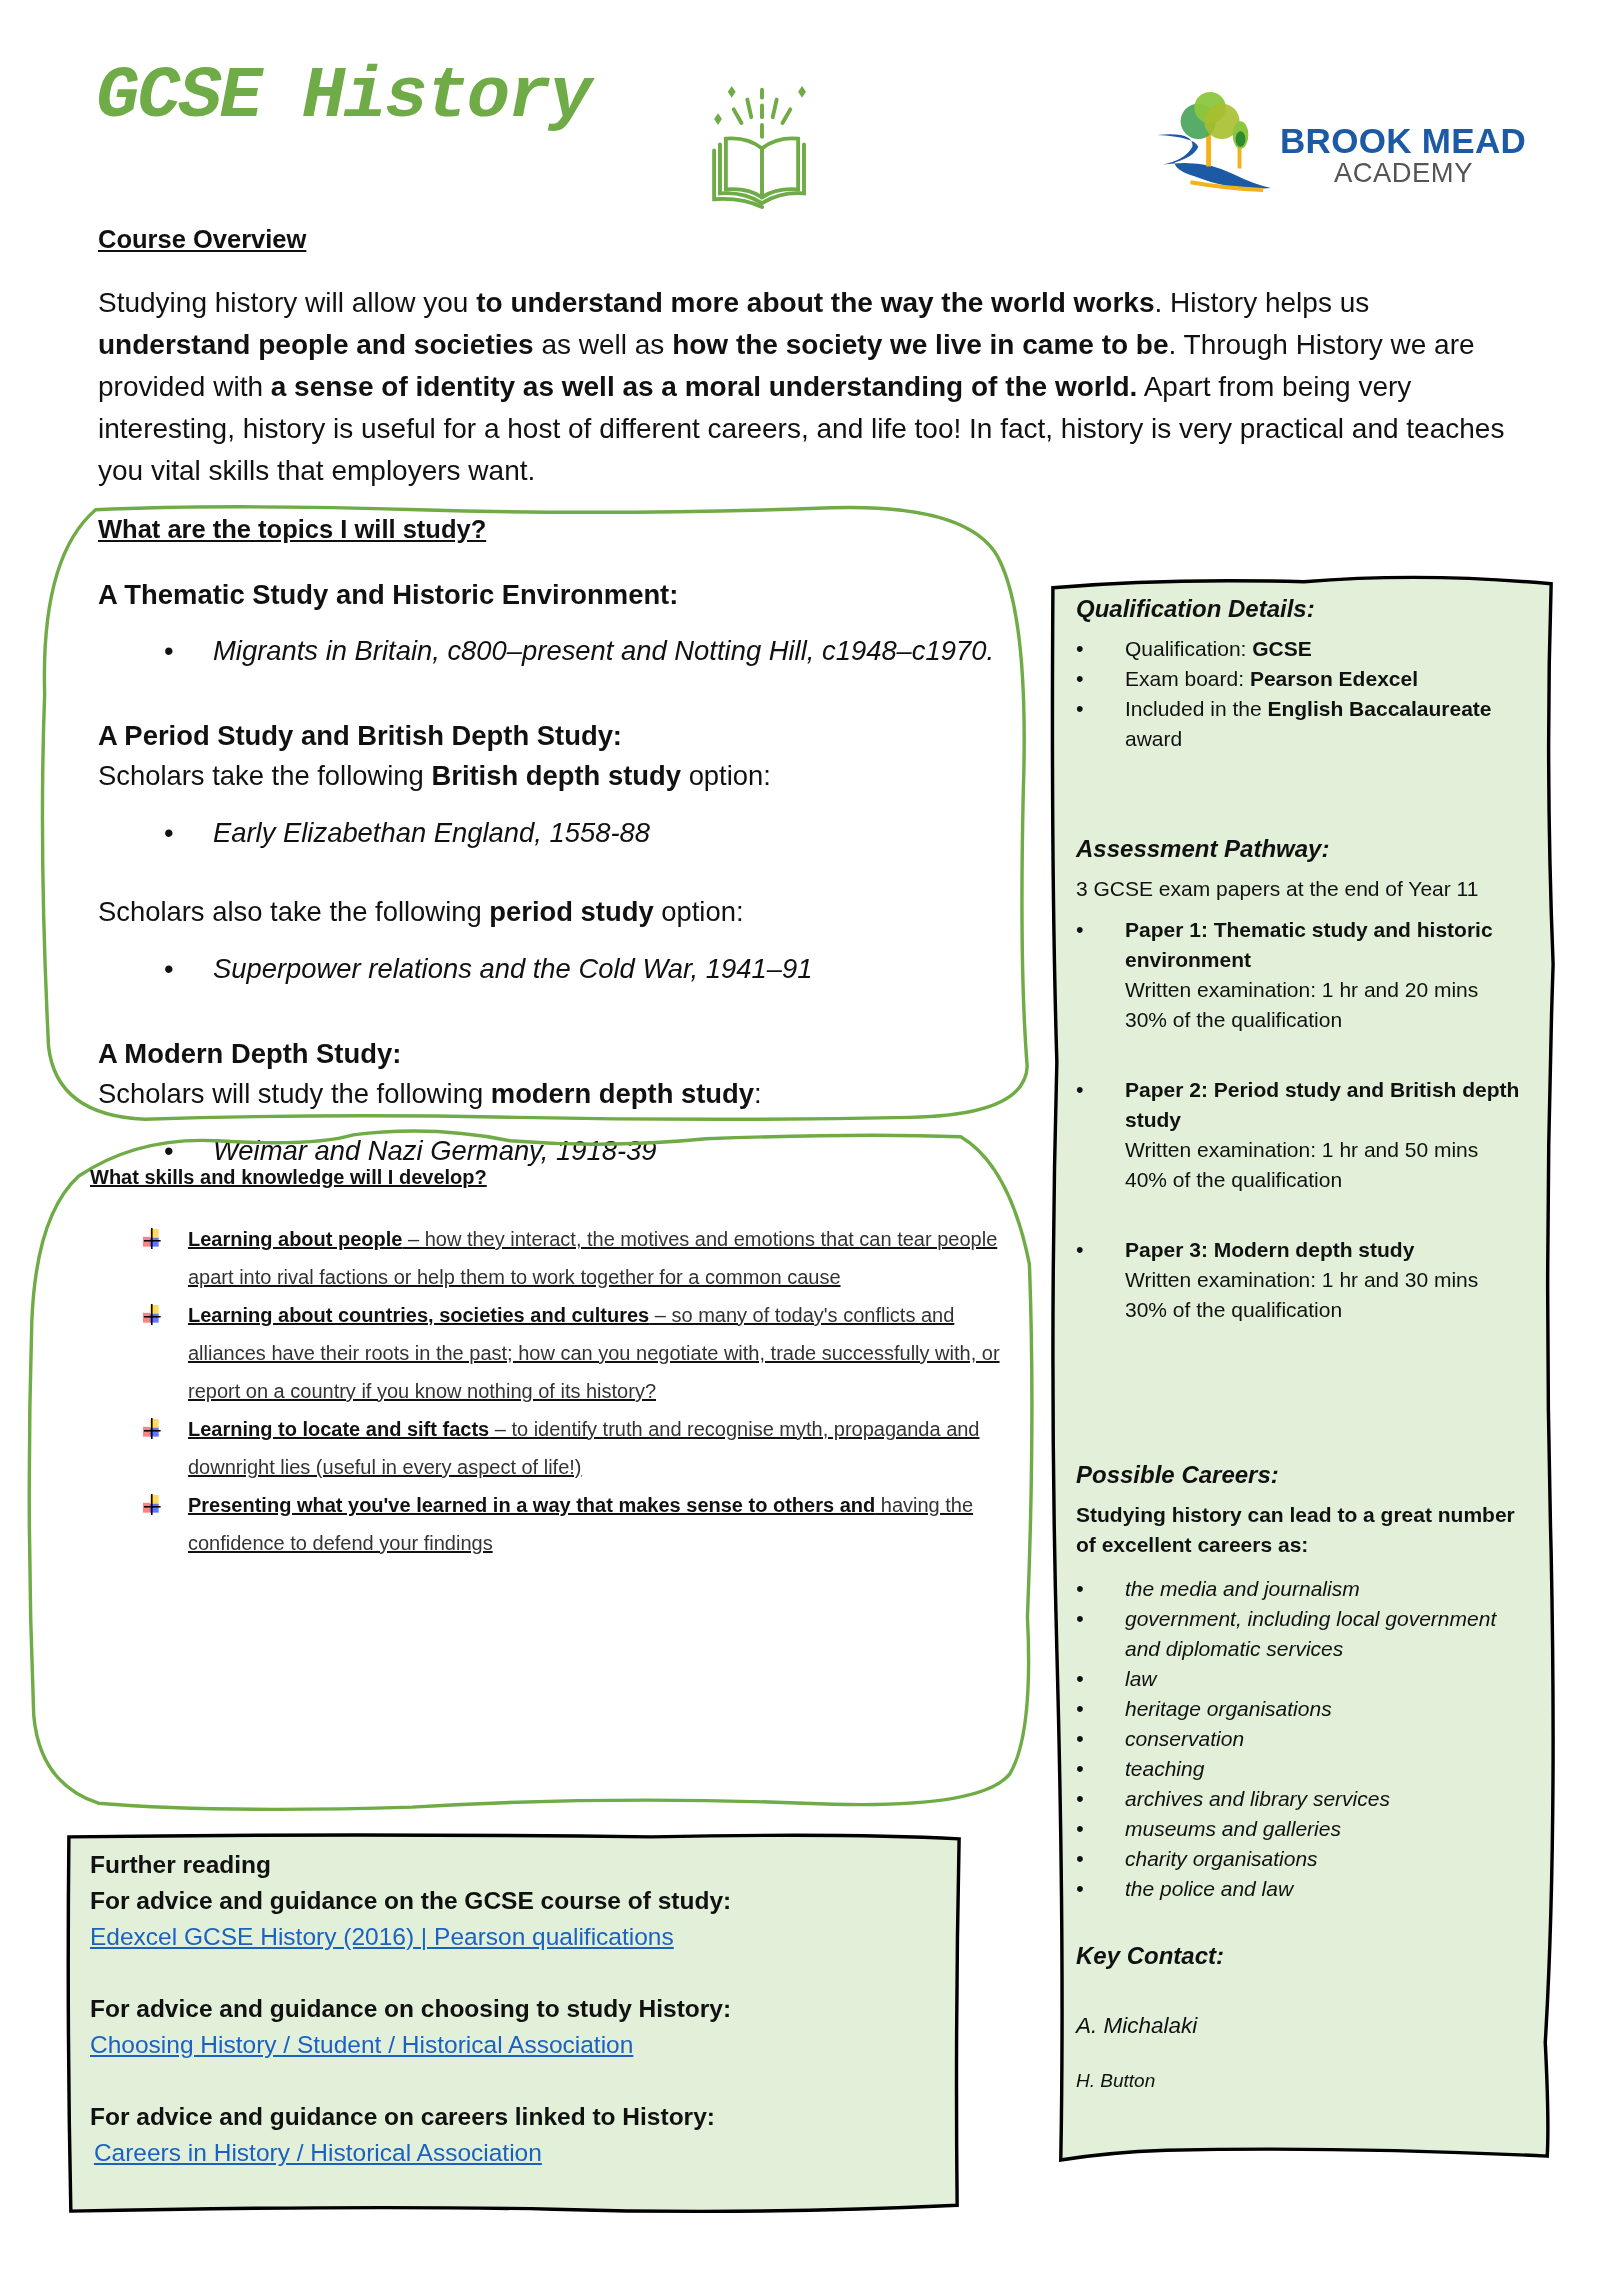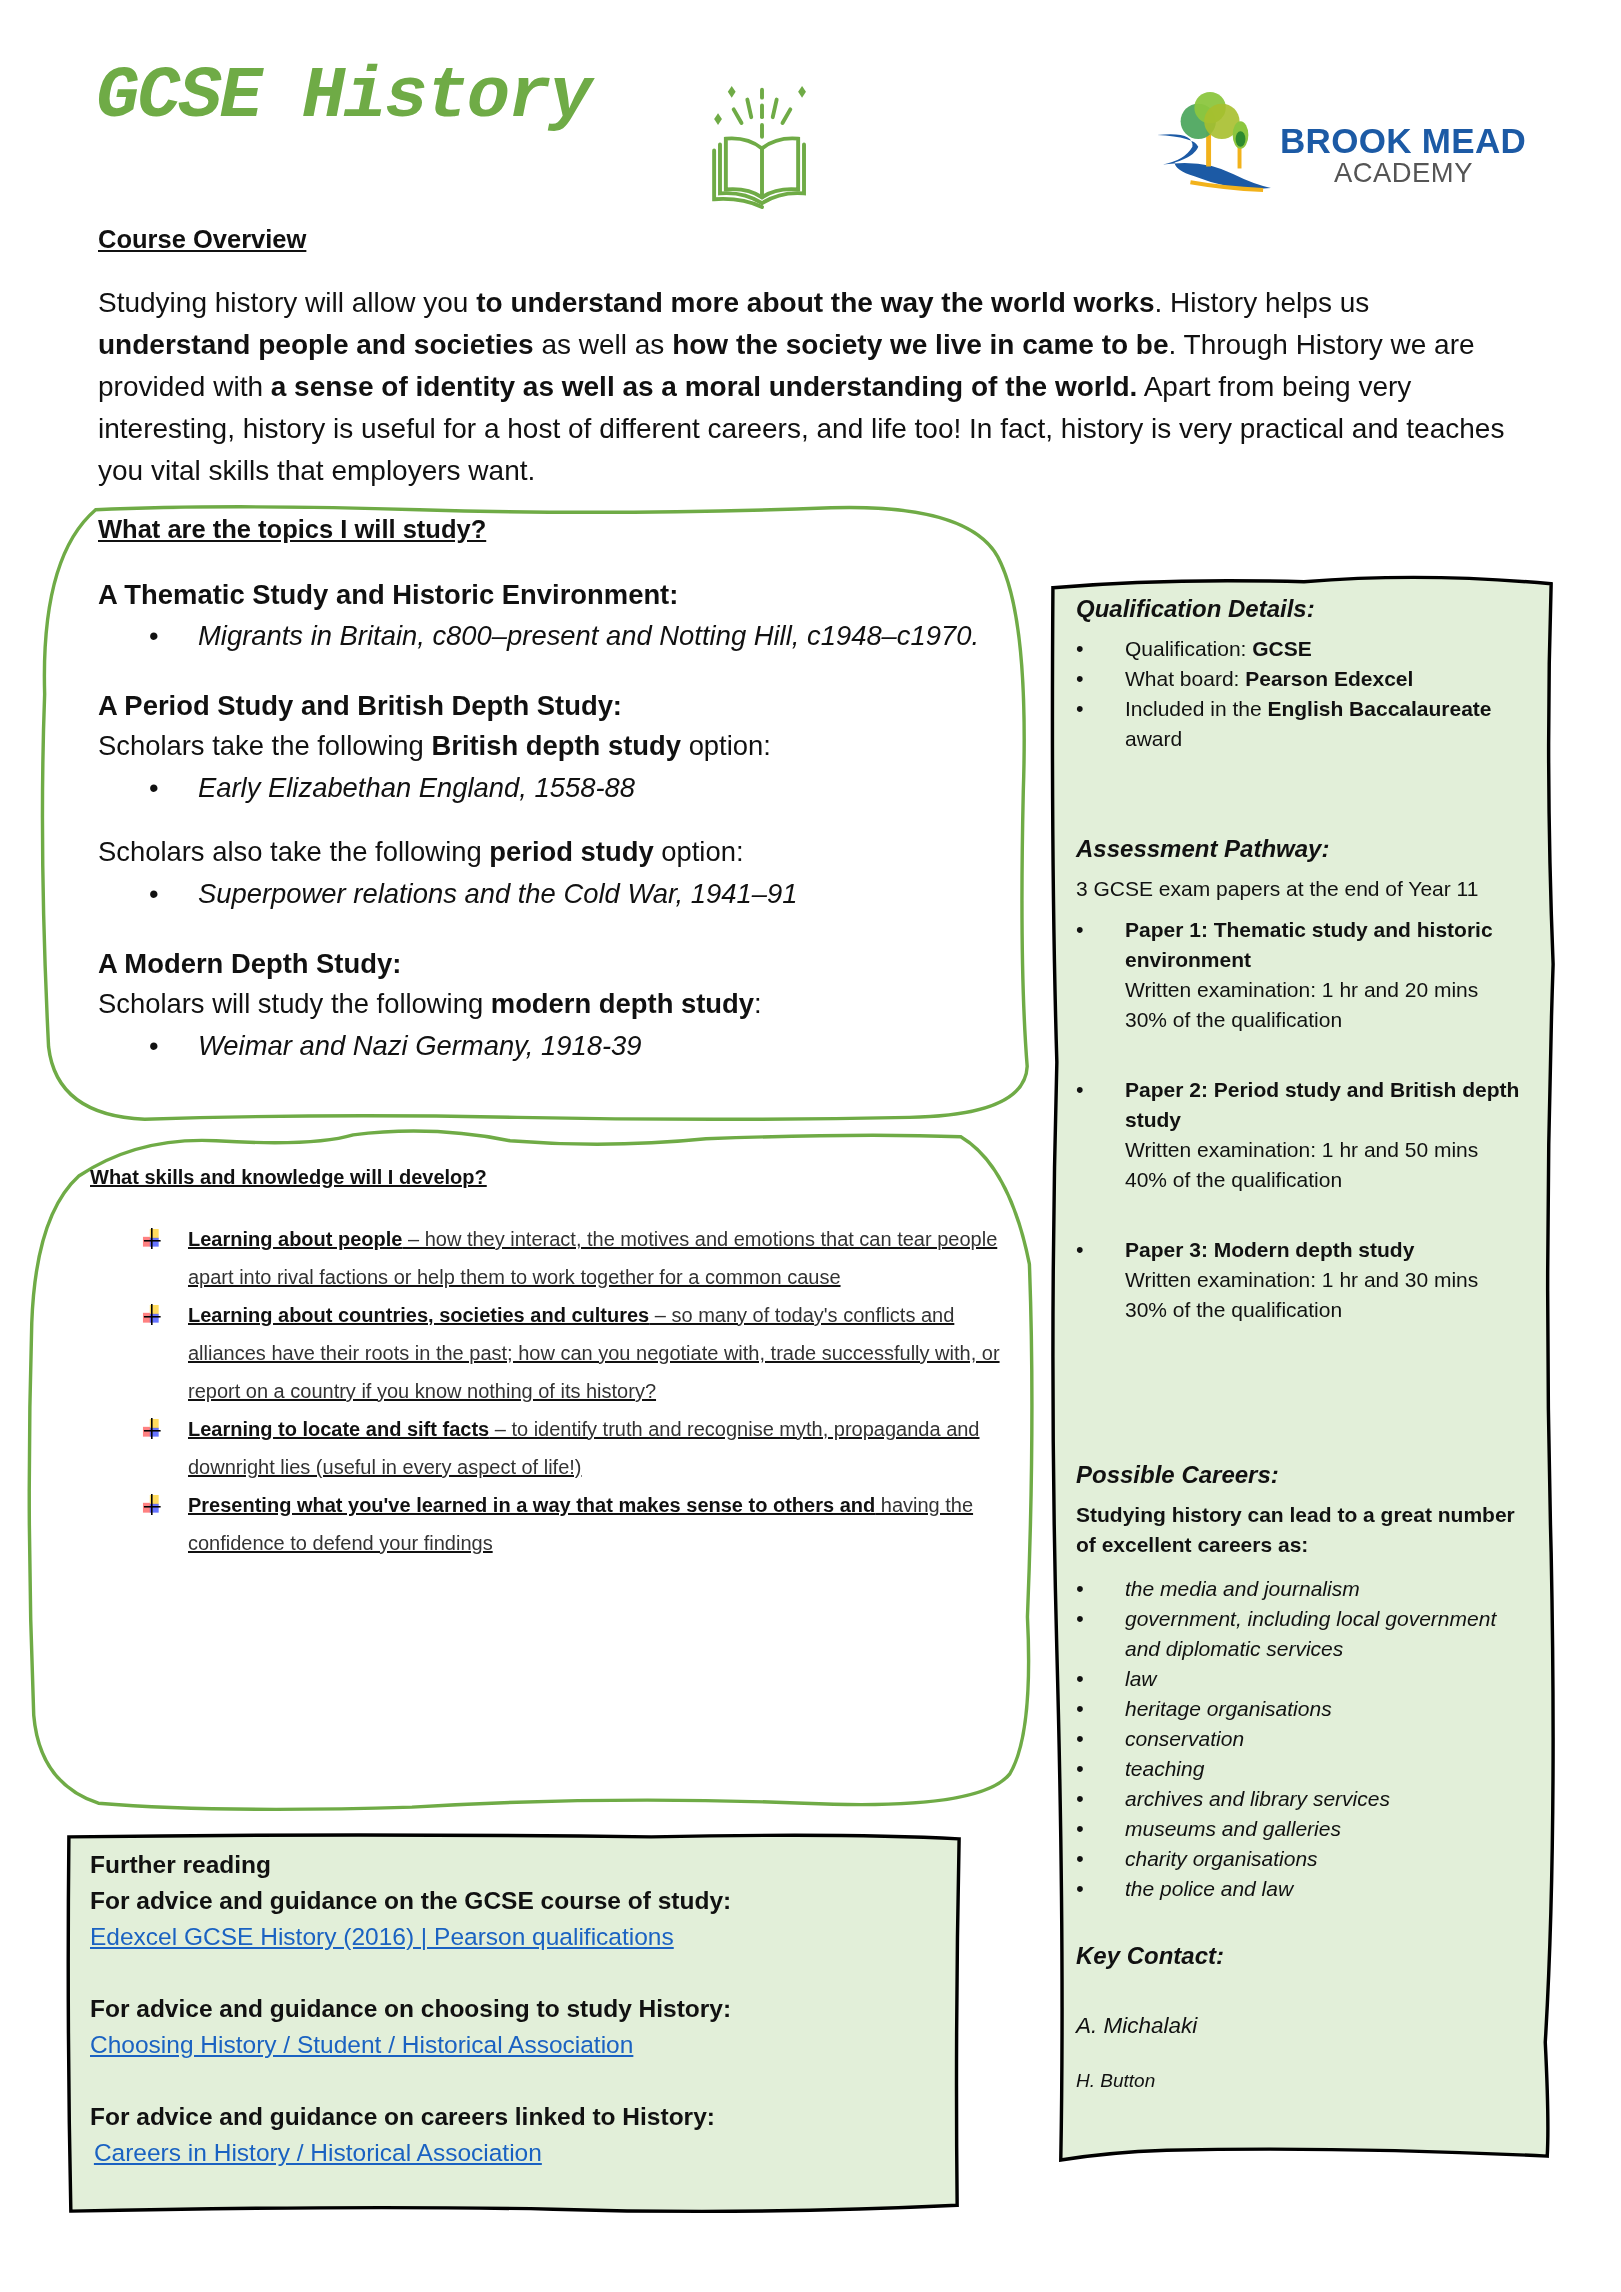--- a/index.html
+++ b/index.html
@@ -20,21 +20,21 @@
   .overview-title { left: 98px; top: 225px; }
   .overview-para { left: 98px; top: 282px; width: 1411px; font-size: 28px; line-height: 42px; }
   .overview-para b { font-weight: bold; }
 
   
   .topics-border { left: 27.4px; top: 498px; width: 1010px; height: 637px; }
   .topics { left: 98px; top: 515px; width: 912px; font-size: 27.4px; }
   .topics .q { margin-bottom: 31px; }
   .topics .sub-h { font-weight: bold; font-size: 27.4px; margin-top: 7.8px; line-height: 39px; }
   .topics .line { line-height: 41px; }
-  .topics ul { margin: 0; padding: 0; list-style: none; }
+  .topics ul { margin: 15px; padding: 0; list-style: none; }
   .topics li { position: relative; padding-left: 100px; font-style: italic; line-height: 43px; }
   .topics li::before { content: "\2022"; position: absolute; left: 51px; font-style: normal; font-size: 27.4px; }
   .gap { height: 21.6px; }
 
   
   .skills-border { left: 19.6px; top: 1127px; width: 1029px; height: 688px; }
   .skills { left: 90px; top: 1166px; width: 912px; font-size: 20px; text-decoration: underline; }
   .skills .h { font-weight: bold; margin-bottom: 31px; }
   .skills ul { margin: 0; padding: 0; list-style: none; }
   .skills li { position: relative; padding-left: 98px; line-height: 38px; color: #333; }
@@ -179,21 +179,21 @@
   <a href="#" style="margin-left:3.9px">Careers in History / Historical Association</a>
 </div>
 
 <svg class="abs right-border" viewBox="0 0 520 1622" preserveAspectRatio="none">
   <path d="M4 16 Q120 6 260 10 Q380 0 512 12 Q506 200 514 400 Q504 700 512 1000 Q518 1300 506 1500 Q510 1580 508 1616 Q300 1606 120 1610 Q60 1612 12 1620 Q16 1400 8 1100 Q0 800 8 500 Q2 300 4 16 Z" fill="#e2efd9" stroke="#000" stroke-width="3.5"></path>
 </svg>
 <div class="abs right">
   <div class="h">Qualification Details:</div>
   <ul style="margin-top:9.8px" id="qual-list">
       <li><span>Qualification: </span><b>GCSE</b><span></span></li>
-      <li><span>What board: </span><b>Pearson Edexcel</b><span></span></li>
+      <li><span>Exam board: </span><b>Pearson Edexcel</b><span></span></li>
       <li><span>Included in the </span><b>English Baccalaureate</b><span> award</span></li>
     </ul>
   <div style="height:80px"></div>
   <div class="h">Assessment Pathway:</div>
   <div style="margin-top:9.8px">3 GCSE exam papers at the end of Year 11</div>
   <ul style="margin-top:11.8px" id="papers-list">
       <li>
         <div class="bold">Paper 1: Thematic study and historic environment</div>
         <div>Written examination: 1 hr and 20 mins</div>
         <div>30% of the qualification</div>

